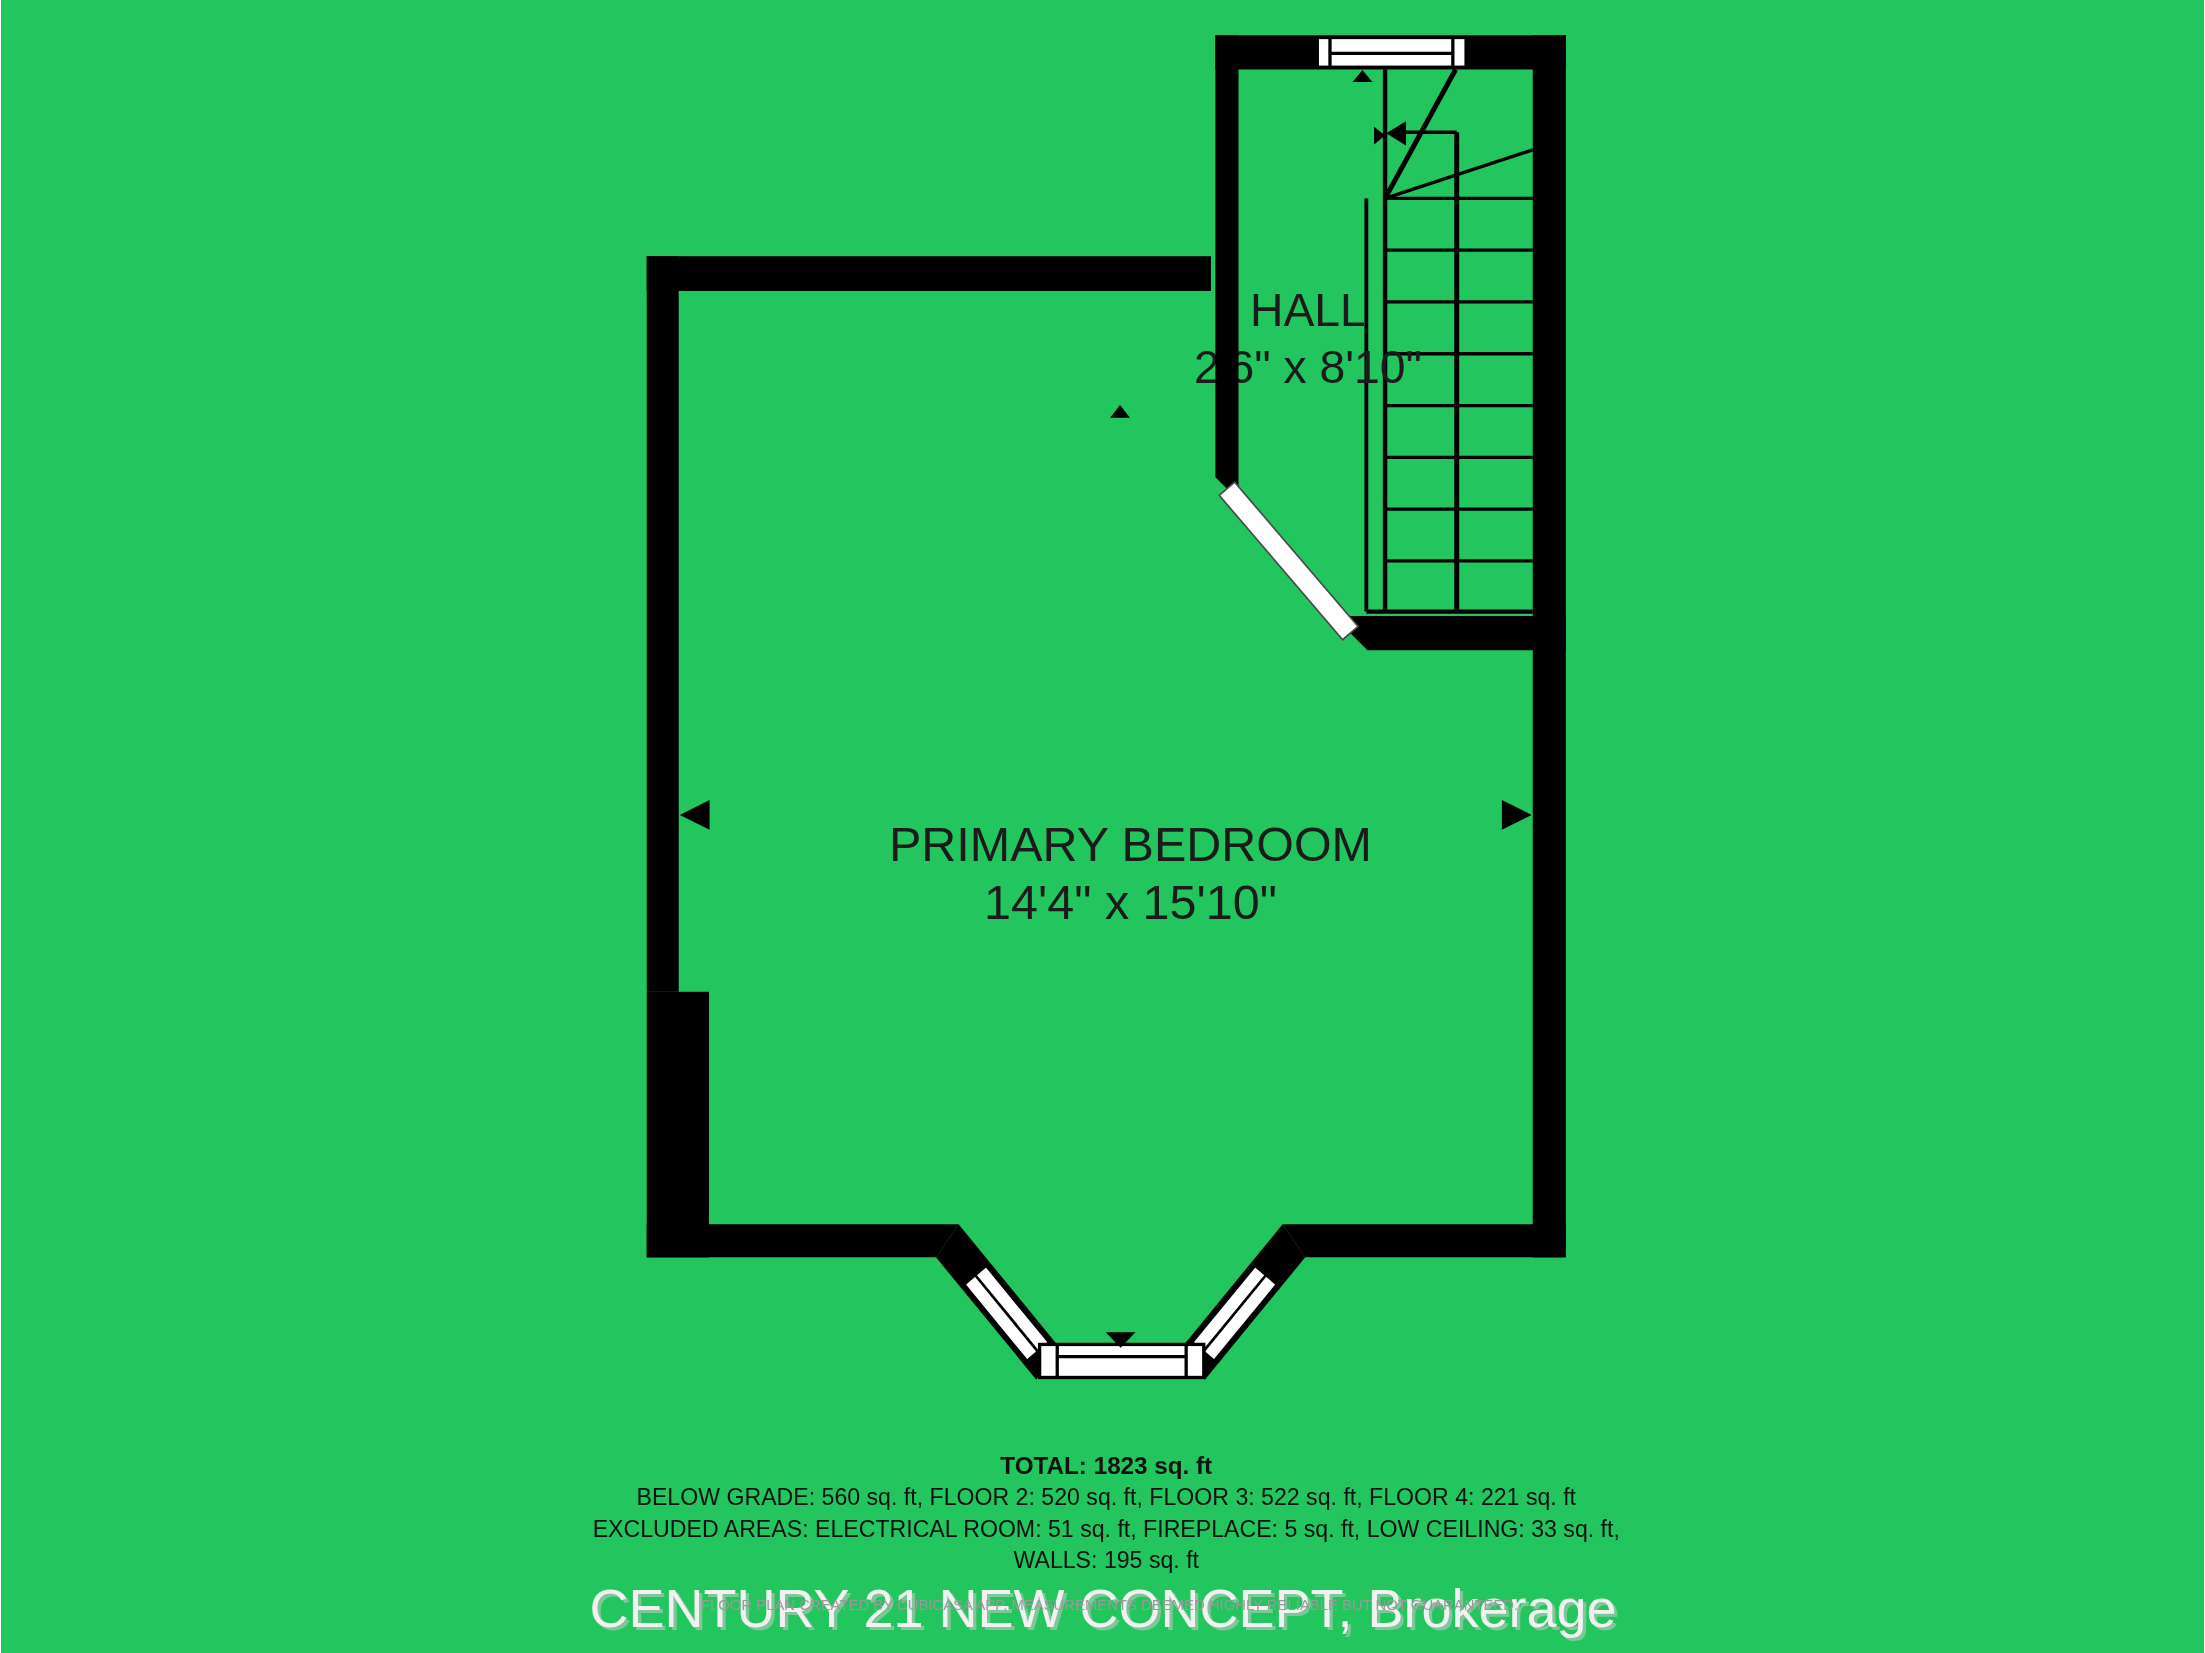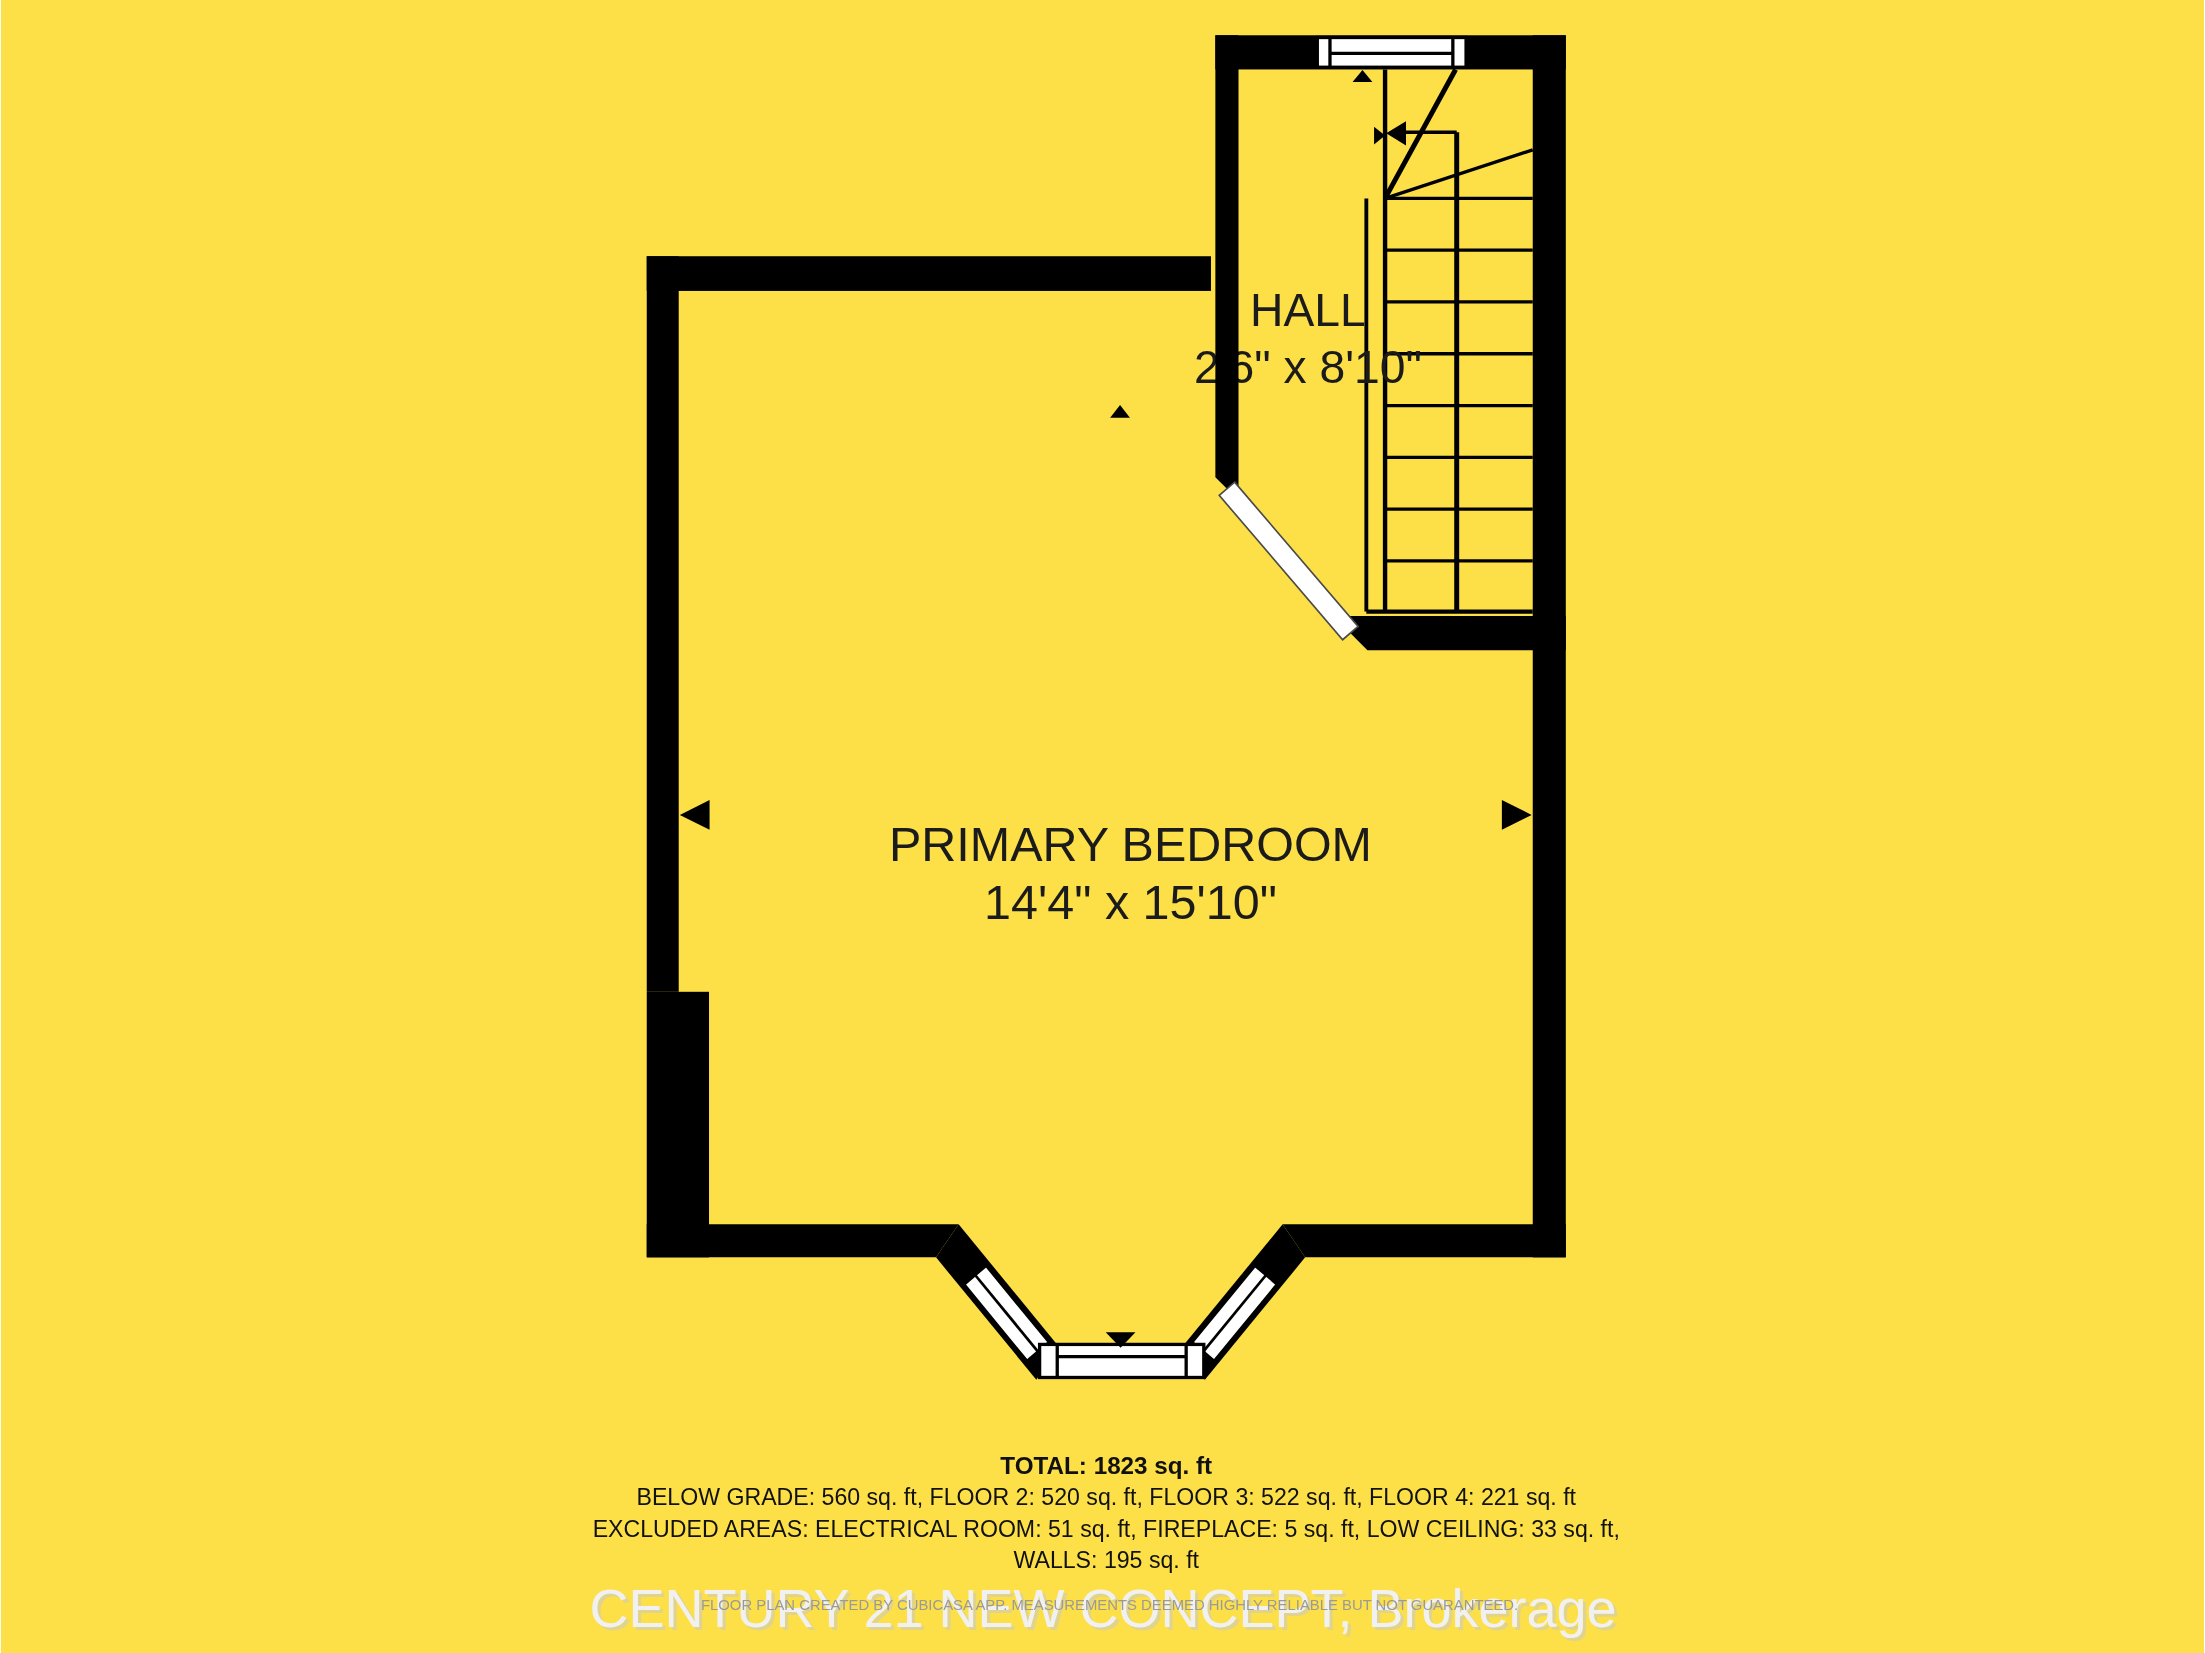--- a/index.html
+++ b/index.html
@@ -1,16 +1,16 @@
 <!DOCTYPE html>
 <html style="font-size:8.8px"><head>
 <meta charset="utf-8">
 <style>
   html,body{margin:0;padding:0;background:#ffffff;}
-  .page{width:100vw;height:75vw;max-height:100vh;max-width:133.33vh;margin:0 auto;position:relative;background:#fde047;}
+  .page{width:100vw;height:75vw;max-height:100vh;max-width:133.33vh;margin:0 auto;position:relative;background:#22c55e;}
   svg{display:block;width:100%;height:100%;}
   .room-label{font-family:"Liberation Sans","DejaVu Sans",sans-serif;font-weight:400;fill:#1b1b1b;}
   .summary-text{font-family:"Liberation Sans","DejaVu Sans",sans-serif;fill:#111;}
   .wm{font-family:"Liberation Sans","DejaVu Sans",sans-serif;}
 </style>
 </head>
 <body>
 
 <div class="page">
 <svg viewBox="0 0 4000 3000" preserveAspectRatio="xMidYMid meet">

